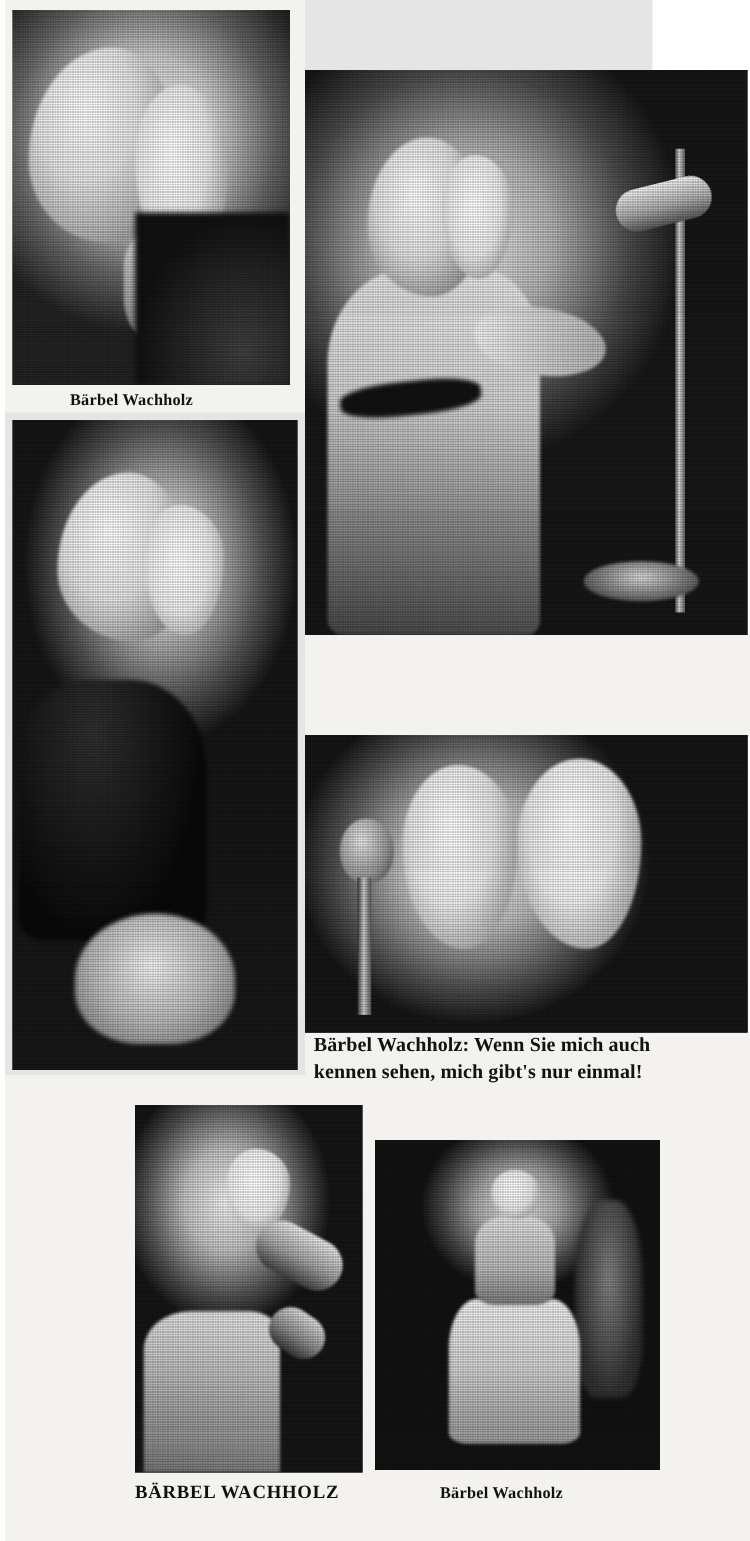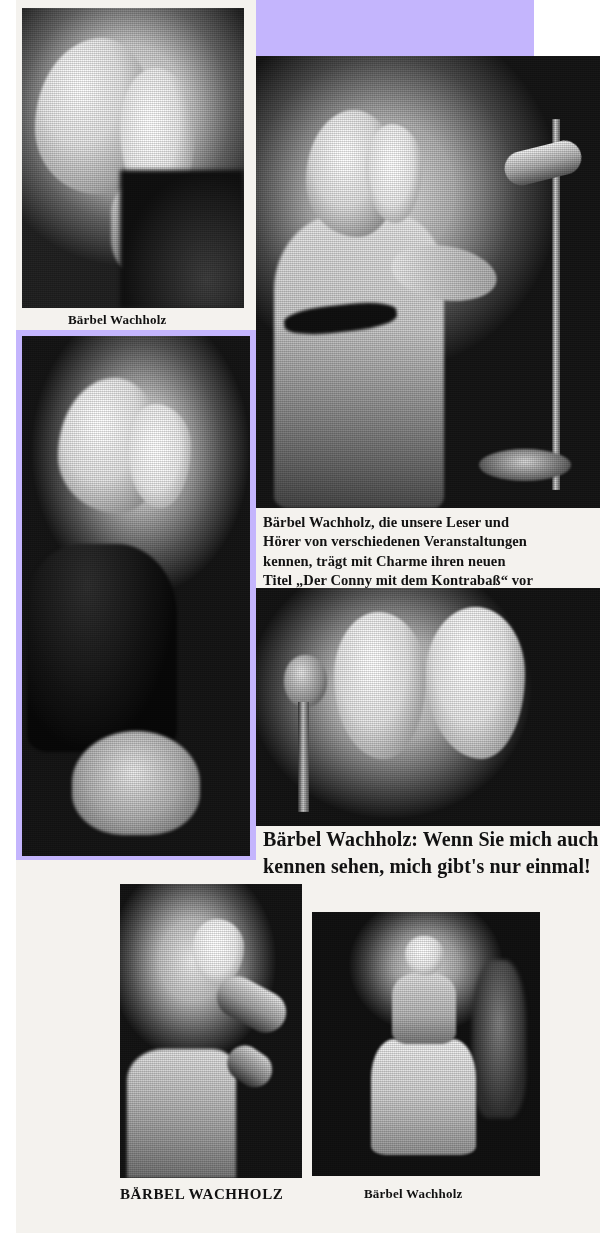--- a/index.html
+++ b/index.html
@@ -10,24 +10,24 @@
   body {
     width: 600px;
     height: 1233px;
     position: relative;
     font-family: "Liberation Serif", serif;
     overflow: hidden;
   }
 
   .page {
     position: absolute;
-    left: 16px; top: 0;
+    left: 4px; top: 0;
     width: 518px;
     height: 1233px;
-    background: #c4b5fd;
+    background: #e5e5e5;
   }
 
   
   .photo {
     position: absolute;
     overflow: hidden;
     background: #6d6d6d;
     filter: grayscale(100%) contrast(108%);
   }
   .photo .grain {
@@ -323,36 +323,30 @@
   </div>
 
   <div class="photo p3">
     <div class="top3"></div>
     <div class="hair3"></div>
     <div class="face3"></div>
     <div class="hands3"></div>
     <div class="grain"></div>
   </div>
 
-  <div class="block-text" style="left:247px; top:513px; width:350px; font-size:14.5px;">
-    <div>Bärbel Wachholz, die unsere Leser und</div>
-    <div>Hörer von verschiedenen Veranstaltungen</div>
-    <div>kennen, trägt mit Charme ihren neuen</div>
-    <div>Titel „Der Conny mit dem Kontrabaß“ vor</div>
-  </div>
 
   <div class="photo p4">
     <div class="headA"></div>
     <div class="headB"></div>
     <div class="mic4"></div>
     <div class="mic4stem"></div>
     <div class="grain"></div>
   </div>
 
-  <div class="block-text" style="left:247px; top:826px; width:350px; font-size:20px;">
+  <div class="block-text" style="left:247px; top:826px; width:350px; font-size:16px;">
     <div>Bärbel Wachholz: Wenn Sie mich auch</div>
     <div>kennen sehen, mich gibt's nur einmal!</div>
   </div>
 
   <div class="photo p5">
     <div class="dress5"></div>
     <div class="hair5"></div>
     <div class="face5"></div>
     <div class="mic5"></div>
     <div class="mic5b"></div>

